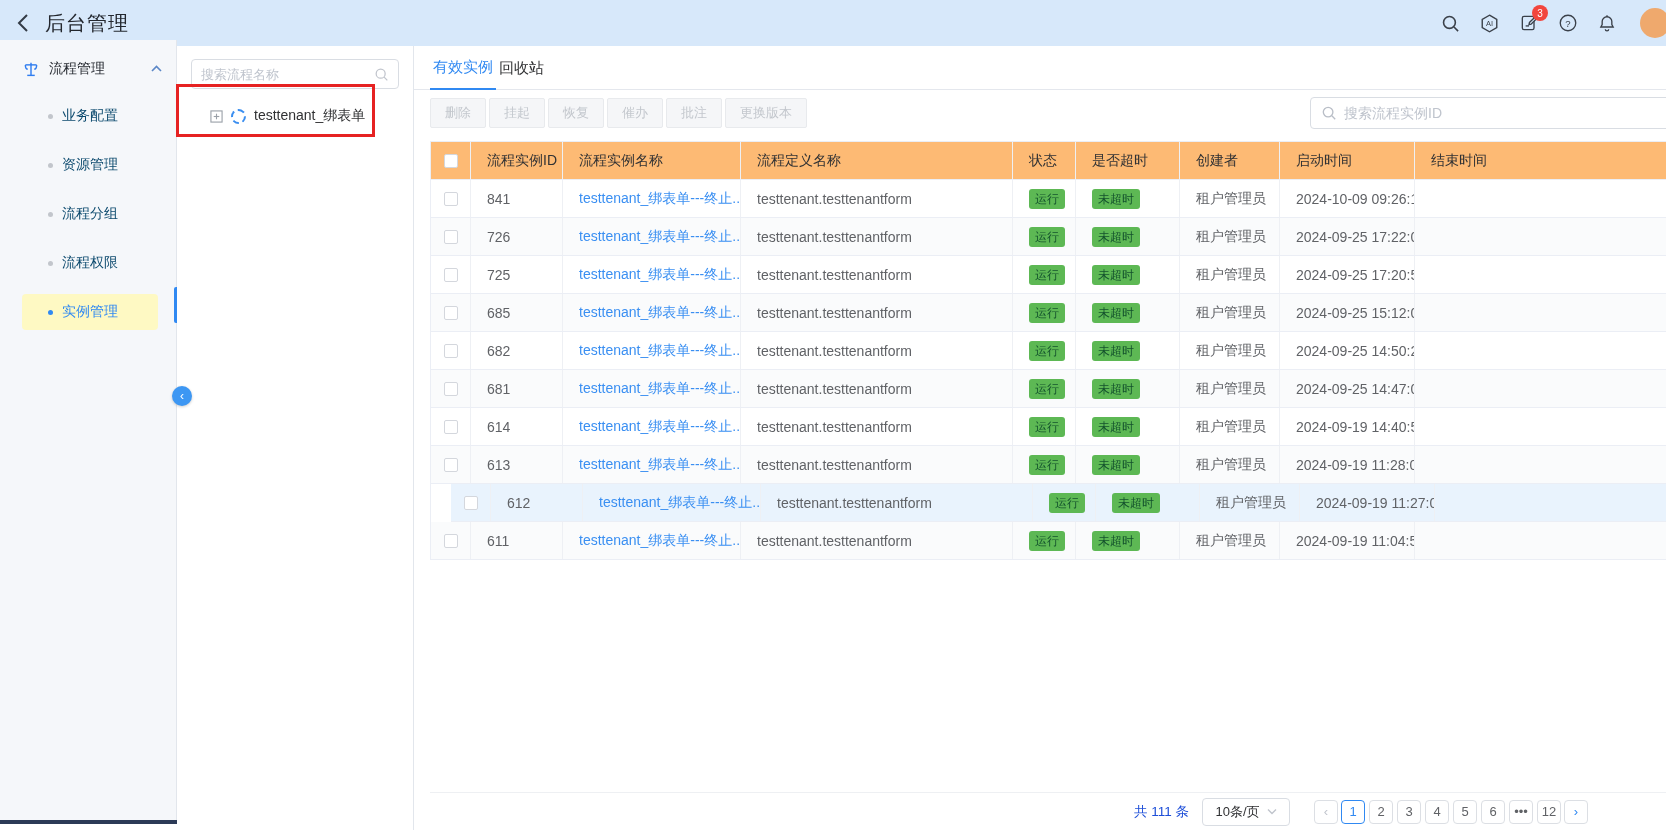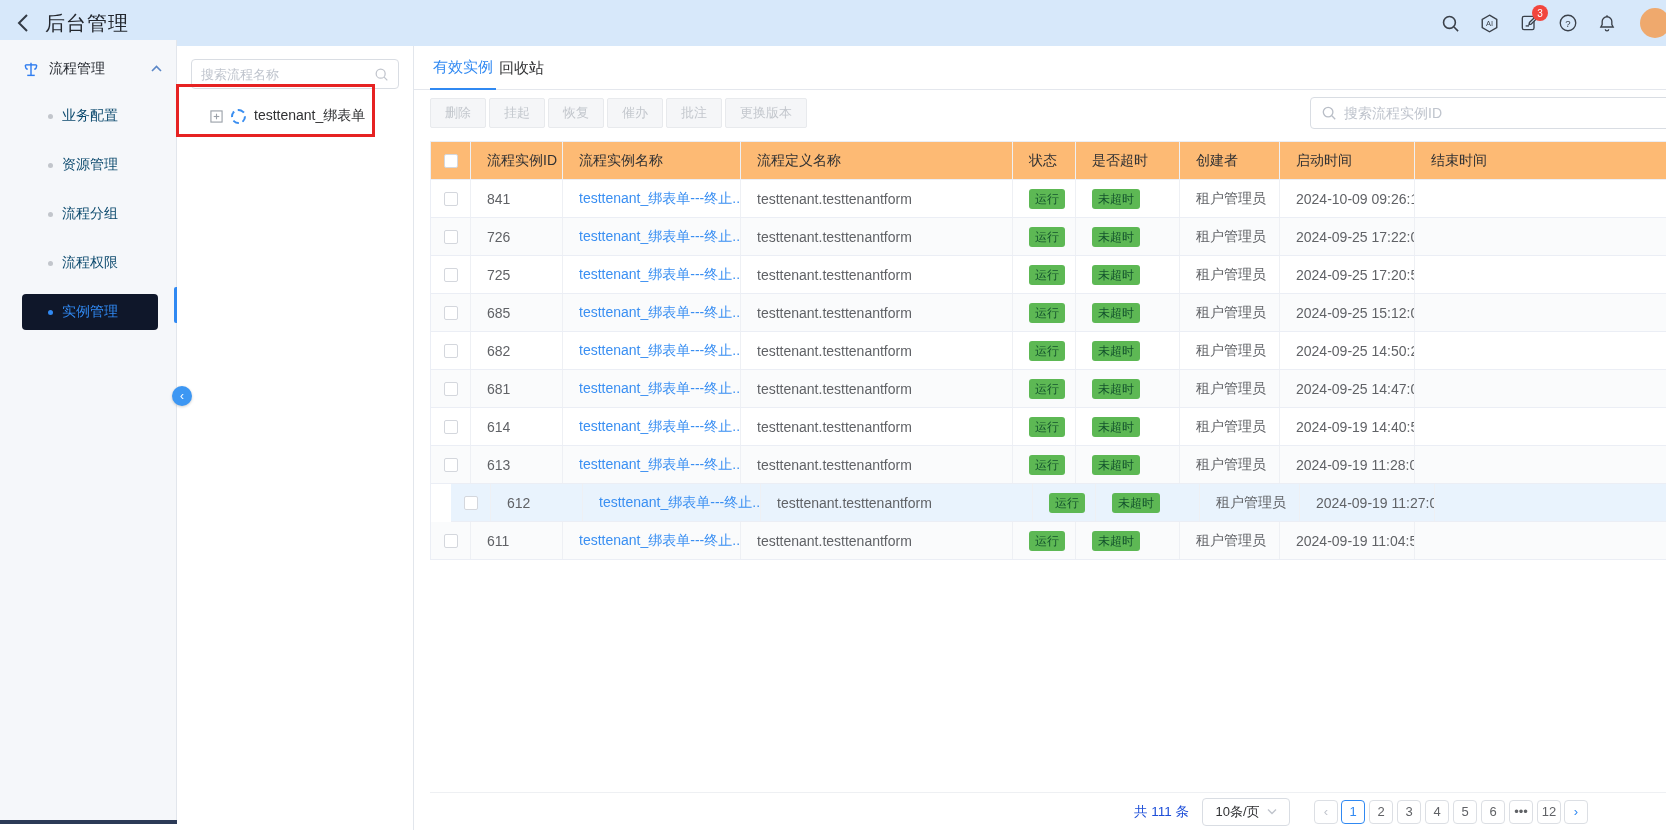--- a/index.html
+++ b/index.html
@@ -17,21 +17,21 @@
   .tb-badge { position:absolute; top:-8px; right:-9px; min-width:16px; height:16px; border-radius:8px; background:#f2453d; color:#fff; font-size:10px; display:flex; align-items:center; justify-content:center; padding:0 4px; }
   .avatar { width:30px; height:30px; border-radius:50%; background:#efa96d; margin-left:4px; margin-right:-14px; flex-shrink:0; cursor:pointer; }
 
   
   .sidebar { position:absolute; left:0; top:40px; width:177px; height:784px; background:#f5f7fa; border-right:1px solid #e2e6ec; }
   .menu-group { display:flex; align-items:center; gap:9px; margin:20px 14px 0 22px; color:#262a31; cursor:pointer; }
   .menu-group .chev { margin-left:auto; display:flex; color:#5b87c7; }
   .menu-items { margin-top:20px; }
   .menu-item { height:36px; margin:0 18px 13px 22px; border-radius:4px; display:flex; align-items:center; gap:9px; padding-left:26px; color:#0c4a6e; cursor:pointer; white-space:nowrap; }
   .menu-item .dot { width:5px; height:5px; border-radius:50%; background:#c2c6cc; flex-shrink:0; }
-  .menu-item.active { background:#0f172a; color:#3089f2; }
+  .menu-item.active { background:#fef9c3; color:#3089f2; }
   .menu-item.active .dot { background:#3089f2; }
   .active-bar { position:absolute; right:-3px; top:247px; width:5px; height:36px; background:#3089f2; border-radius:2px; }
   .collapse-btn { position:absolute; left:172px; top:386px; width:20px; height:20px; border-radius:50%; background:#3d97f3; color:#fff; display:flex; align-items:center; justify-content:center; font-size:12px; z-index:6; cursor:pointer; box-shadow:0 1px 3px rgba(0,0,0,.2); }
   .bottom-strip { position:absolute; left:0; bottom:0; width:180px; height:4px; background:#2c3a57; }
 
   
   .treepanel { position:absolute; left:177px; top:46px; width:237px; height:784px; background:#fff; border-right:1px solid #e2e6ec; }
   .tree-search { height:30px; margin:13px 14px 0 14px; border:1px solid #d9dde3; border-radius:4px; display:flex; align-items:center; padding:0 9px; background:#fff; }
   .tree-search input { flex:1; border:none; outline:none; font-size:13px; color:#303133; background:transparent; min-width:0; font-family:inherit; }
   .tree-search input::placeholder { color:#bfc4cd; }

